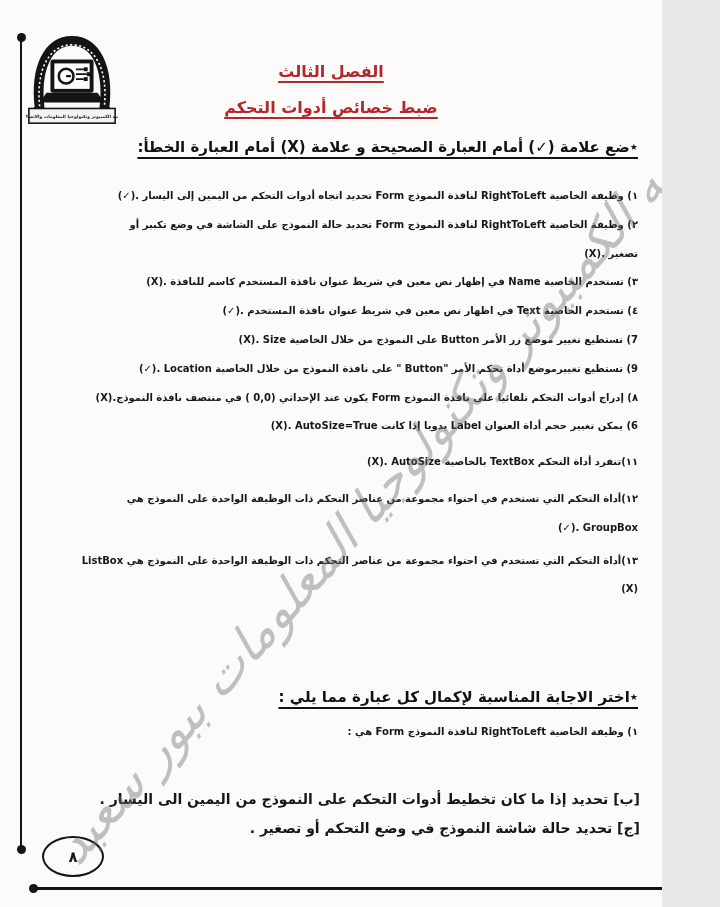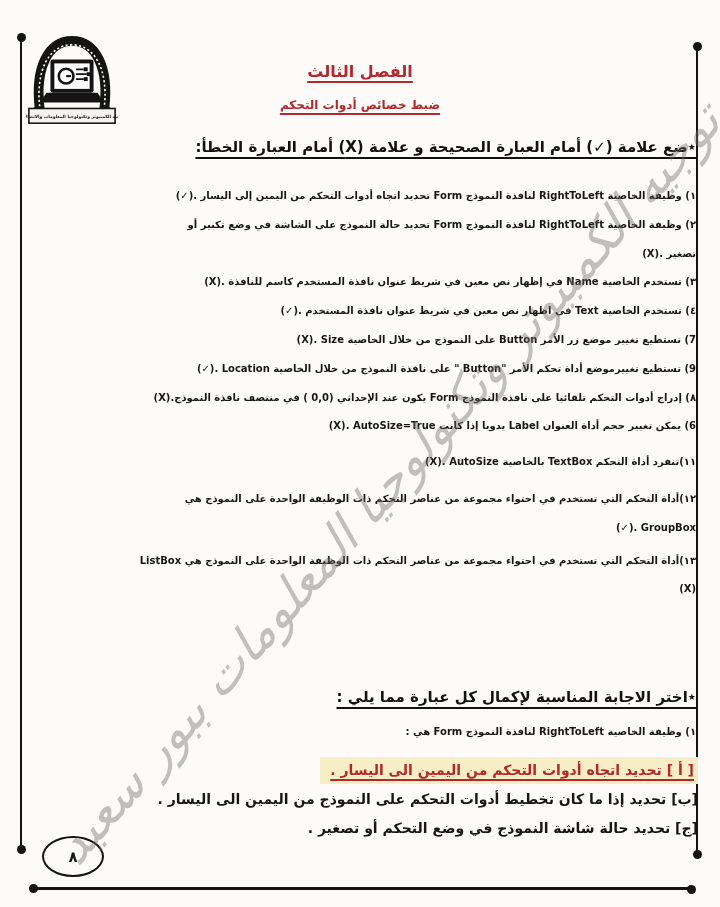--- a/index.html
+++ b/index.html
@@ -1,17 +1,17 @@
 <!DOCTYPE html>
 <html lang="ar"><head>
 <meta charset="utf-8">
 <style>
   html,body{margin:0;padding:0;background:#e8e8e8;}
   .page{
-    position:relative;width:720px;height:907px;background:#fcfbf9;
+    position:relative;width:662px;height:907px;background:#fcfbf9;
     overflow:hidden;font-family:"DejaVu Sans",sans-serif;color:#161616;
   }
   
   .vline,.hline{position:absolute;background:#141414;}
   .dot{position:absolute;width:9px;height:9px;border-radius:50%;background:#141414;}
   
   .logo{position:absolute;left:26px;top:34px;width:92px;height:98px;}
   
   .title-red{
     position:absolute;left:0;right:0;text-align:center;color:#b3282d;
@@ -93,21 +93,21 @@
       <rect x="58" y="44" width="4" height="4" fill="#141414"></rect>
       <path d="M 20 60 L 72 60 L 79 70 L 13 70 Z" fill="#141414"></path>
     </g>
     <g>
       <rect x="2" y="76" width="88" height="15" fill="#f5f4f0" stroke="#141414" stroke-width="1.6"></rect>
       <text x="46" y="86" text-anchor="middle" class="logo-banner-text" fill="#222" direction="rtl">توجيه الكمبيوتر وتكنولوجيا المعلومات والاتصالات</text>
     </g>
   </svg>
 
   <div class="title-red" style="top:62px;">الفصل الثالث</div>
-  <div class="title-red" style="top:98px;font-size:12px;">ضبط خصائص أدوات التحكم</div>
+  <div class="title-red" style="top:98px;font-size:16px;">ضبط خصائص أدوات التحكم</div>
 
   <div class="sec-head" style="top:138px;">٭ضع علامة (✓) أمام العبارة الصحيحة و علامة (X) أمام العبارة الخطأ:</div>
 
   <div class="items">
     <p class="item"><span>١) وظيفة الخاصية RightToLeft لنافذة النموذج Form تحديد اتجاه أدوات التحكم من اليمين إلى اليسار </span><span class="mark" dir="ltr">(✓).</span></p>
     <p class="item"><span>٢) وظيفة الخاصية RightToLeft لنافذة النموذج Form تحديد حالة النموذج على الشاشة في وضع تكبير أو
 تصغير </span><span class="mark" dir="ltr">(X).</span></p>
     <p class="item"><span>٣) تستخدم الخاصية Name في إظهار نص معين في شريط عنوان نافذة المستخدم كاسم للنافذة </span><span class="mark" dir="ltr">(X).</span></p>
     <p class="item"><span>٤) تستخدم الخاصية Text في اظهار نص معين في شريط عنوان نافذة المستخدم </span><span class="mark" dir="ltr">(✓).</span></p>
     <p class="item"><span>7) تستطيع تغيير موضع زر الأمر Button على النموذج من خلال الخاصية Size </span><span class="mark" dir="ltr">(X).</span></p>
@@ -117,23 +117,20 @@
     <p class="item m-i11"><span>١١)تنفرد أداة التحكم TextBox بالخاصية AutoSize </span><span class="mark" dir="ltr">(X).</span></p>
     <p class="item m-i12"><span>١٢)أداة التحكم التي تستخدم في احتواء مجموعة من عناصر التحكم ذات الوظيفة الواحدة على النموذج هي
 GroupBox </span><span class="mark" dir="ltr">(✓).</span></p>
     <p class="item m-i13"><span>١٣)أداة التحكم التي تستخدم في احتواء مجموعة من عناصر التحكم ذات الوظيفة الواحدة على النموذج هي ListBox
 </span><span class="mark" dir="ltr">(X)</span></p>
   </div>
 
   <div class="sec-head" style="top:688px;">٭اختر الاجابة المناسبة لإكمال كل عبارة مما يلي :</div>
   <div class="mcq-q" style="top:726px;">١) وظيفة الخاصية RightToLeft لنافذة النموذج Form هي :</div>
 
-  <div class="opt" style="top:757px;">
-    <span class="opt-a-inner">[ أ ] تحديد اتجاه أدوات التحكم من اليمين الى اليسار .</span>
-  </div>
   <div class="opt" style="top:788px;">[ب] تحديد إذا ما كان تخطيط أدوات التحكم على النموذج من اليمين الى اليسار .</div>
   <div class="opt" style="top:817px;">[ج] تحديد حالة شاشة النموذج في وضع التحكم أو تصغير .</div>
 
   <div class="watermark">توجيه الكمبيوتر وتكنولوجيا المعلومات ببور سعيد</div>
 
   <div class="page-num">
     <span>٨</span>
   </div>
 
 </div>

